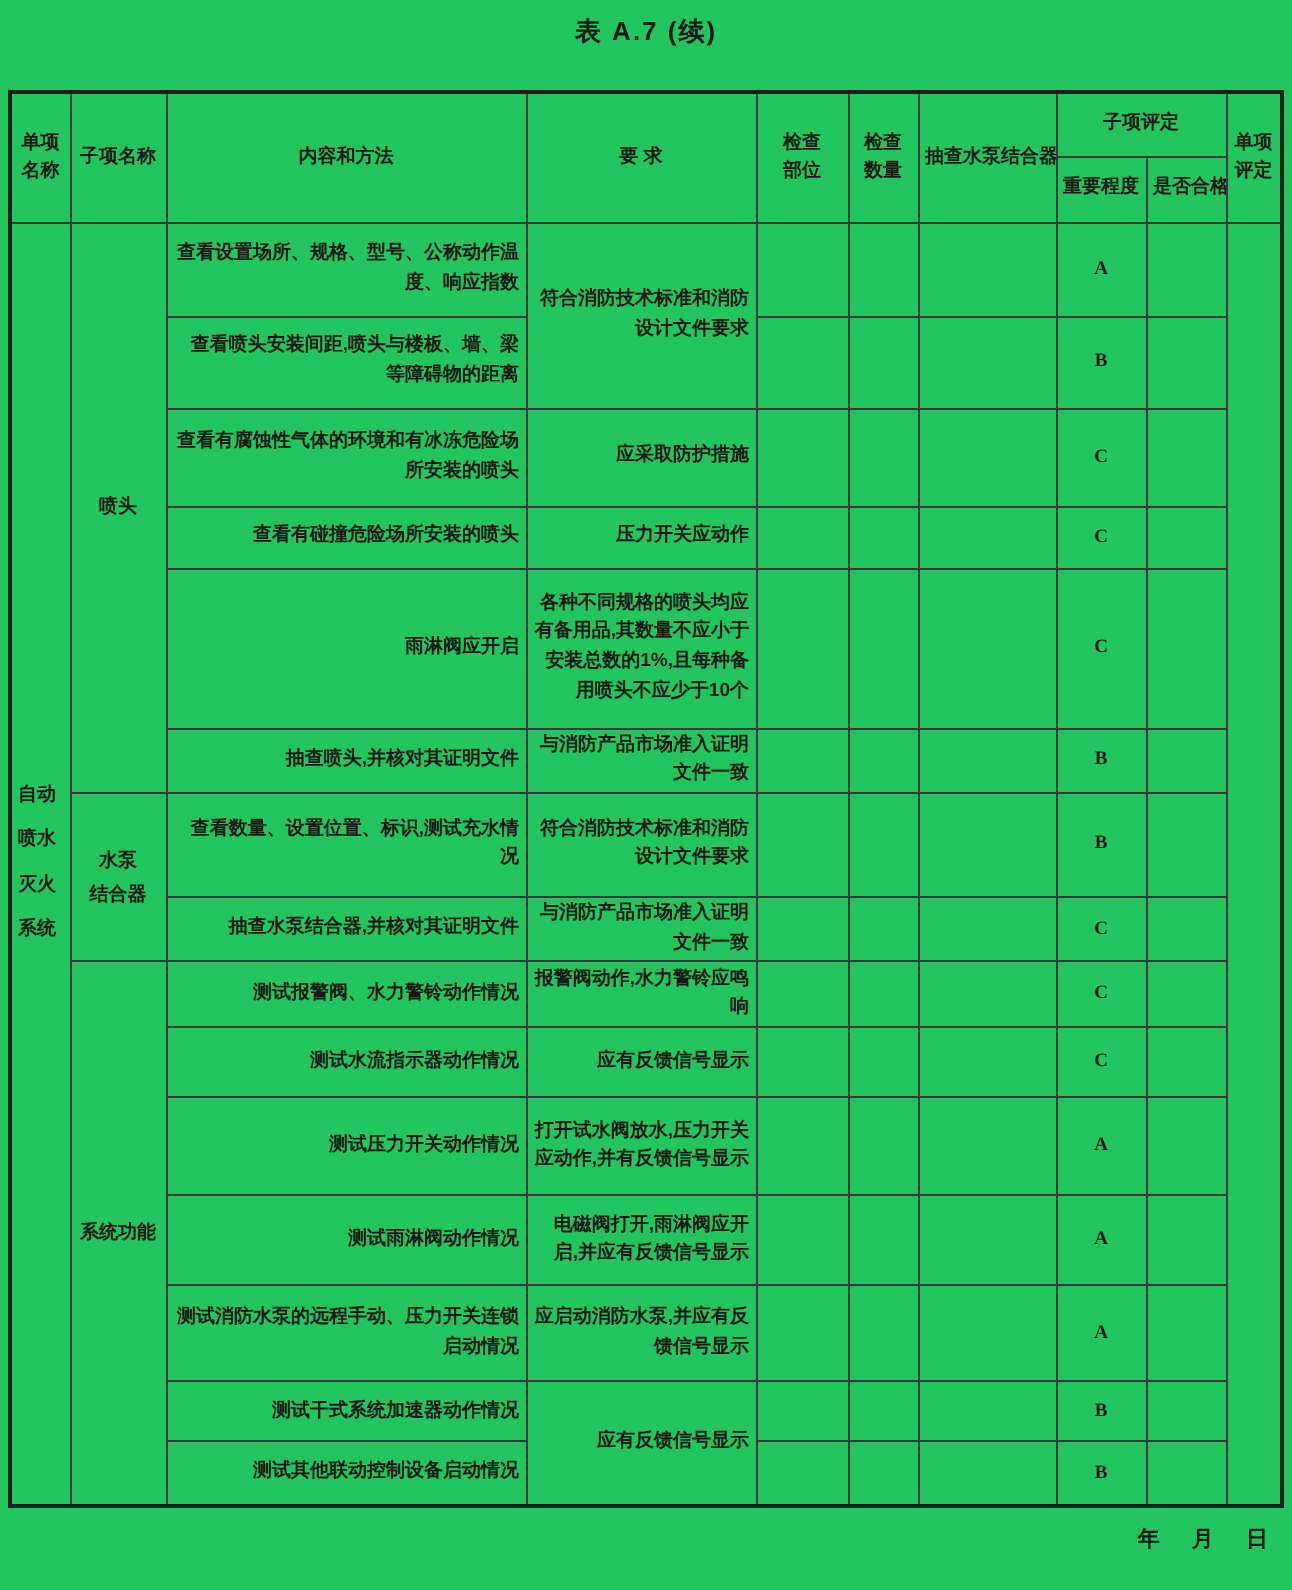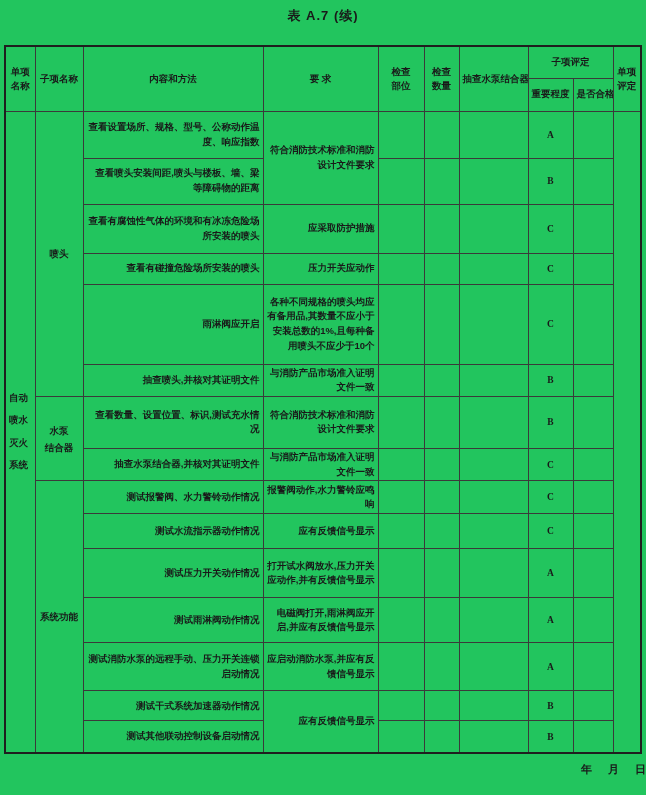--- a/index.html
+++ b/index.html
@@ -58,21 +58,21 @@
     white-space:pre-line;
     line-height:2.35;
   }
   .subitem-cell {
     text-align:center;
     white-space:pre-line;
     line-height:1.8;
   }
   .footer-left  { position:absolute; left:6px;  top:771px; font-size:11px; font-weight:bold; }
   .footer-center{ position:absolute; left:248px; top:771px; font-size:11px; font-weight:bold; }
-  .footer-date  { position:absolute; right:0; top:762px; font-size:11px; font-weight:bold; word-spacing:13px; }
+  .footer-date  { position:absolute; right:12px; top:762px; font-size:11px; font-weight:bold; word-spacing:13px; }
   .sig-line {
     display:inline-block;
     width:96px; height:11px;
     border-bottom:1px solid #222;
     margin-left:2px;
   }
   .footer-center .sig-line { width:108px; }
 </style>
 </head>
 <body>

